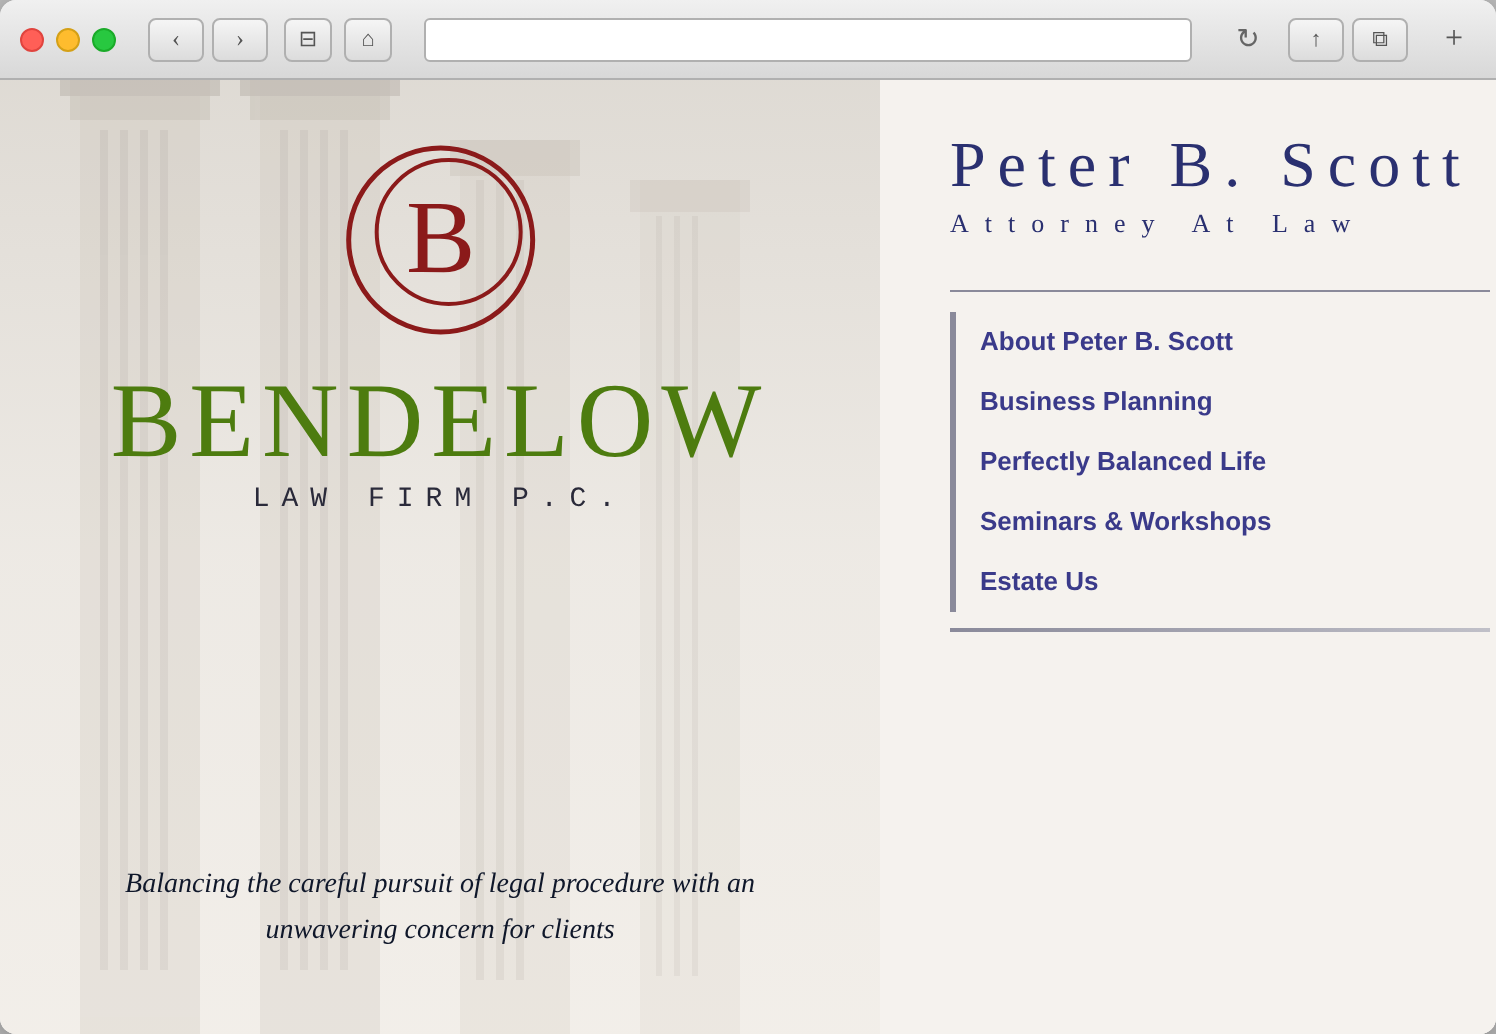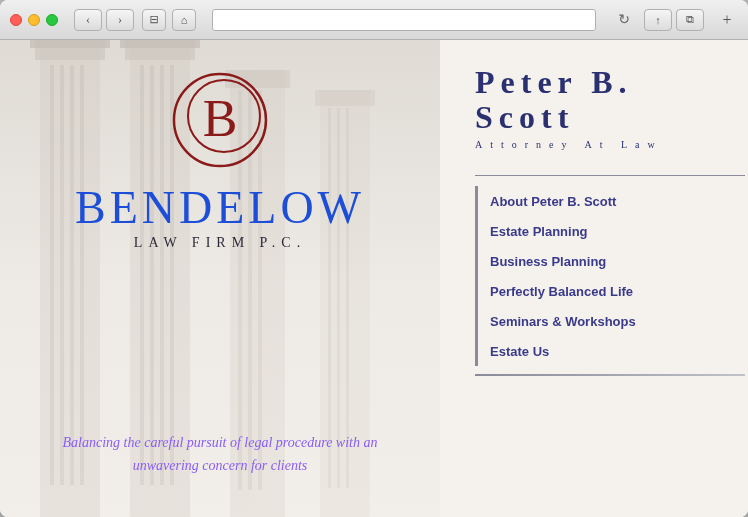--- a/index.html
+++ b/index.html
@@ -197,47 +197,47 @@
 
     .logo-circle {
       width: 100px;
       height: 100px;
       position: relative;
       margin-bottom: 15px;
     }
 
     .firm-name {
       font-family: 'Palatino Linotype', Palatino, serif;
-      font-size: 46px;
-      color: #1d4ed8;
+      font-size: 53px;
+      color: #4d7c0f;
       letter-spacing: 4px;
       font-weight: normal;
       text-align: center;
       line-height: 1;
     }
 
     .firm-subtitle {
-      font-family: Liberation Serif, serif;
+      font-family: Liberation Mono, monospace;
       font-size: 14px;
       color: #2a2a3a;
       letter-spacing: 6px;
       font-weight: normal;
       text-align: right;
       margin-top: 4px;
     }
 
     .firm-tagline {
       position: absolute;
       bottom: 40px;
       left: 30px;
       right: 30px;
       text-align: center;
       font-family: 'Palatino Linotype', Palatino, serif;
       font-size: 14px;
-      color: #8b5cf6;
+      color: #0f172a;
       line-height: 1.6;
       font-style: italic;
     }
 
     
     .right-panel {
       flex: 1;
       background: #f5f2ee;
       display: flex;
       flex-direction: column;
@@ -246,27 +246,27 @@
 
     .attorney-header {
       margin-bottom: 25px;
     }
 
     .attorney-name {
       font-family: 'Palatino Linotype', Palatino, serif;
       font-size: 32px;
       color: #2a3070;
       letter-spacing: 6px;
-      font-weight: bold;
+      font-weight: normal;
       line-height: 1.1;
     }
 
     .attorney-title {
       font-family: 'Palatino Linotype', Palatino, serif;
-      font-size: 10px;
+      font-size: 13px;
       color: #2a3070;
       letter-spacing: 8px;
       margin-top: 4px;
       font-weight: normal;
     }
 
     .nav-divider {
       width: 100%;
       height: 1px;
       background: #8a8a9a;
@@ -414,21 +414,20 @@
     <div class="right-panel">
       <div class="attorney-header">
         <div class="attorney-name">Peter B. Scott</div>
         <div class="attorney-title">Attorney At Law</div>
       </div>
 
       <div class="nav-divider"></div>
 
       <ul class="nav-menu">
       <li><a href="#">About Peter B. Scott</a></li>
-          <li><a href="#">Estate Planning</a></li>
           <li><a href="#">Business Planning</a></li>
           <li><a href="#">Perfectly Balanced Life</a></li>
           <li><a href="#">Seminars &amp; Workshops</a></li>
           <li><a href="#">Estate Us</a></li>
         </ul>
 
       <div class="bottom-divider"></div>
     </div>
 
   </div>

